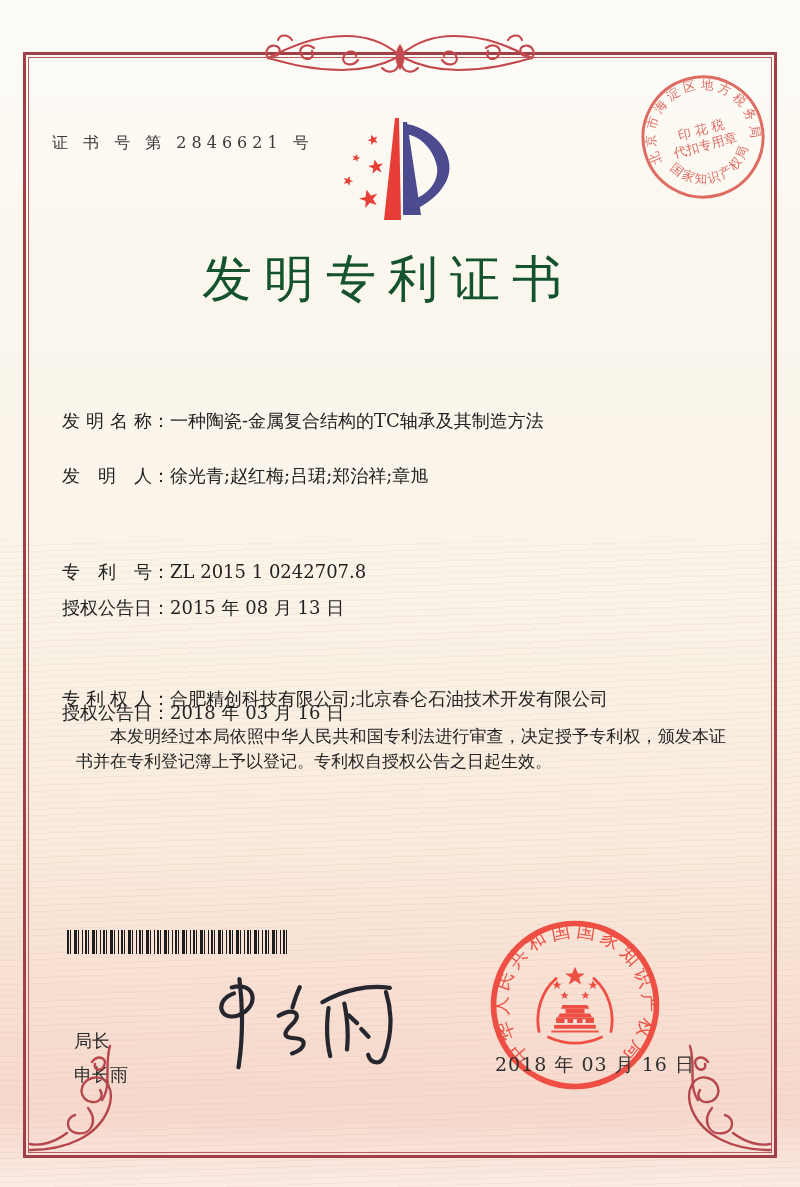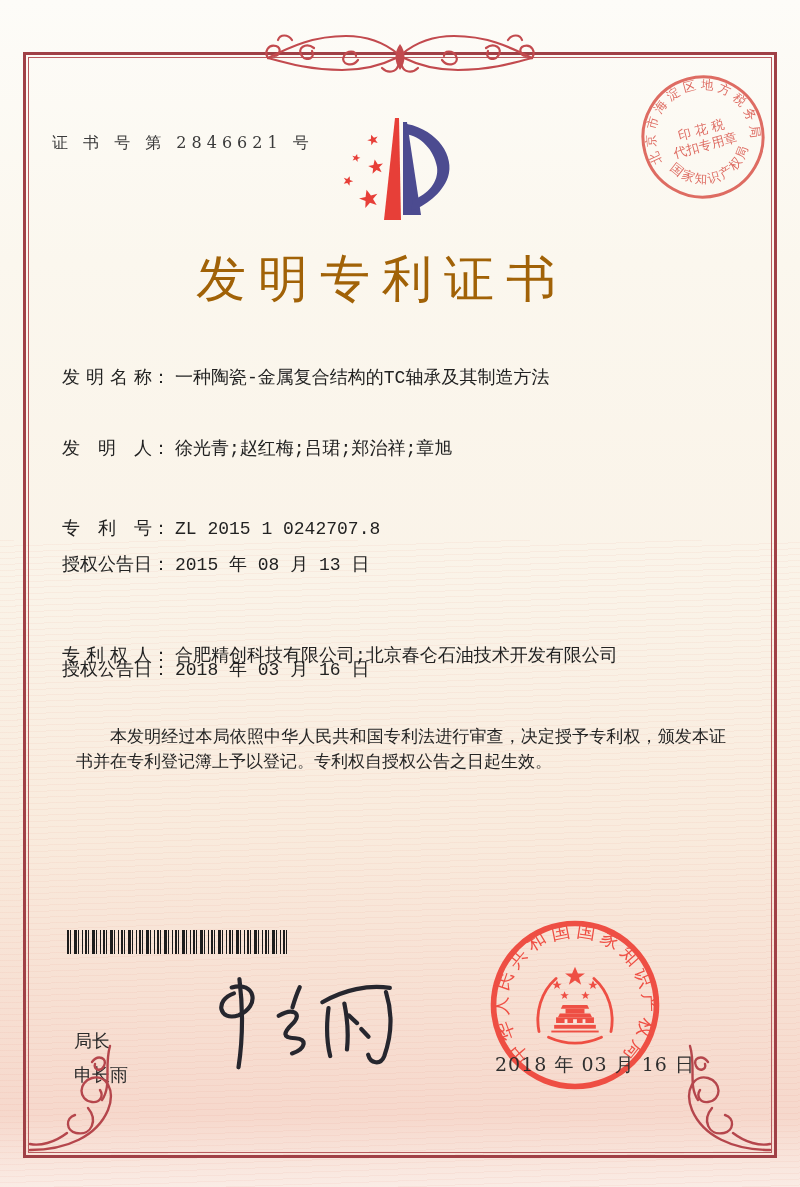--- a/index.html
+++ b/index.html
@@ -19,26 +19,26 @@
   .frame-inner{
     position:absolute;left:2px;top:2px;right:2px;bottom:2px;
     border:1px solid #b85a5e;
   }
   .certno{
     position:absolute;left:52px;top:126px;font-size:16px;letter-spacing:5px;color:#3a3a3a;margin-top:7px;
   }
   .logo{position:absolute;left:333px;top:112px;}
   .title{
     position:absolute;left:0;top:246px;width:760px;text-align:center;
-    font-size:50px;letter-spacing:12px;padding-left:2px;color:#a16207;
+    font-size:50px;letter-spacing:12px;padding-left:8px;color:#14532d;
   }
   .frow{position:absolute;left:62px;font-size:18px;color:#222;white-space:nowrap;}
-  .fl{display:inline-block;width:90px;text-align:justify;text-align-last:justify;vertical-align:bottom;}
+  .fl{display:inline-block;width:90px;text-align:justify;text-align-last:justify;vertical-align:bottom;margin-top:44px;}
   .fc{display:inline-block;}
-  .fv{margin-left:5px;font-family:Liberation Mono, monospace;}
+  .fv{}
   .bodytext{
     position:absolute;left:64px;top:712px;width:674px;
     font-size:17px;line-height:25px;color:#242424;text-align:justify;
   }
   .bodytext p{margin:12px;text-indent:2em;}
   .barcode{
     position:absolute;left:67px;top:930px;width:222px;height:24px;
     background:repeating-linear-gradient(90deg,
       #1c1c1c 0 2px,transparent 2px 3px,
       #1c1c1c 3px 4px,transparent 4px 7px,
@@ -115,21 +115,21 @@
   </text>
   <text x="65" y="62" text-anchor="middle" font-size="13" fill="#d9544a">印 花 税</text>
   <text x="65" y="78" text-anchor="middle" font-size="13" fill="#d9544a">代扣专用章</text>
 </svg>
 
 <div class="title">发明专利证书</div>
 
 <div class="frow" style="top:365px">
   <span class="fl">发明名称</span><span class="fc">：</span><span class="fv">一种陶瓷-金属复合结构的TC轴承及其制造方法</span>
 </div>
-<div class="frow" style="top:436px">
+<div class="frow" style="top:420px">
   <span class="fl">发明人</span><span class="fc">：</span><span class="fv">徐光青;赵红梅;吕珺;郑治祥;章旭</span>
 </div>
 <div class="frow" style="top:516px">
   <span class="fl">专利号</span><span class="fc">：</span><span class="fv">ZL 2015 1 0242707.8</span>
 </div>
 <div class="frow" style="top:552px">
   <span class="fl">授权公告日</span><span class="fc">：</span><span class="fv">2015 年 08 月 13 日</span>
 </div>
 <div class="frow" style="top:643px">
   <span class="fl">专利权人</span><span class="fc">：</span><span class="fv">合肥精创科技有限公司;北京春仑石油技术开发有限公司</span>

